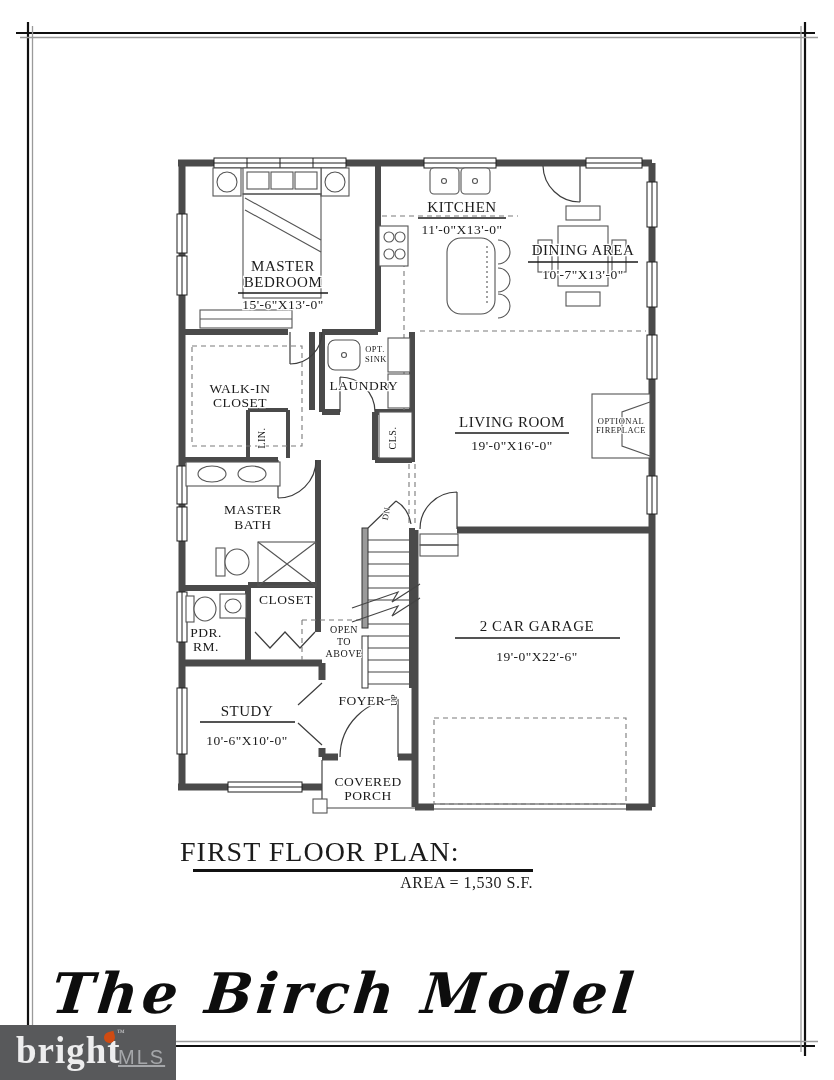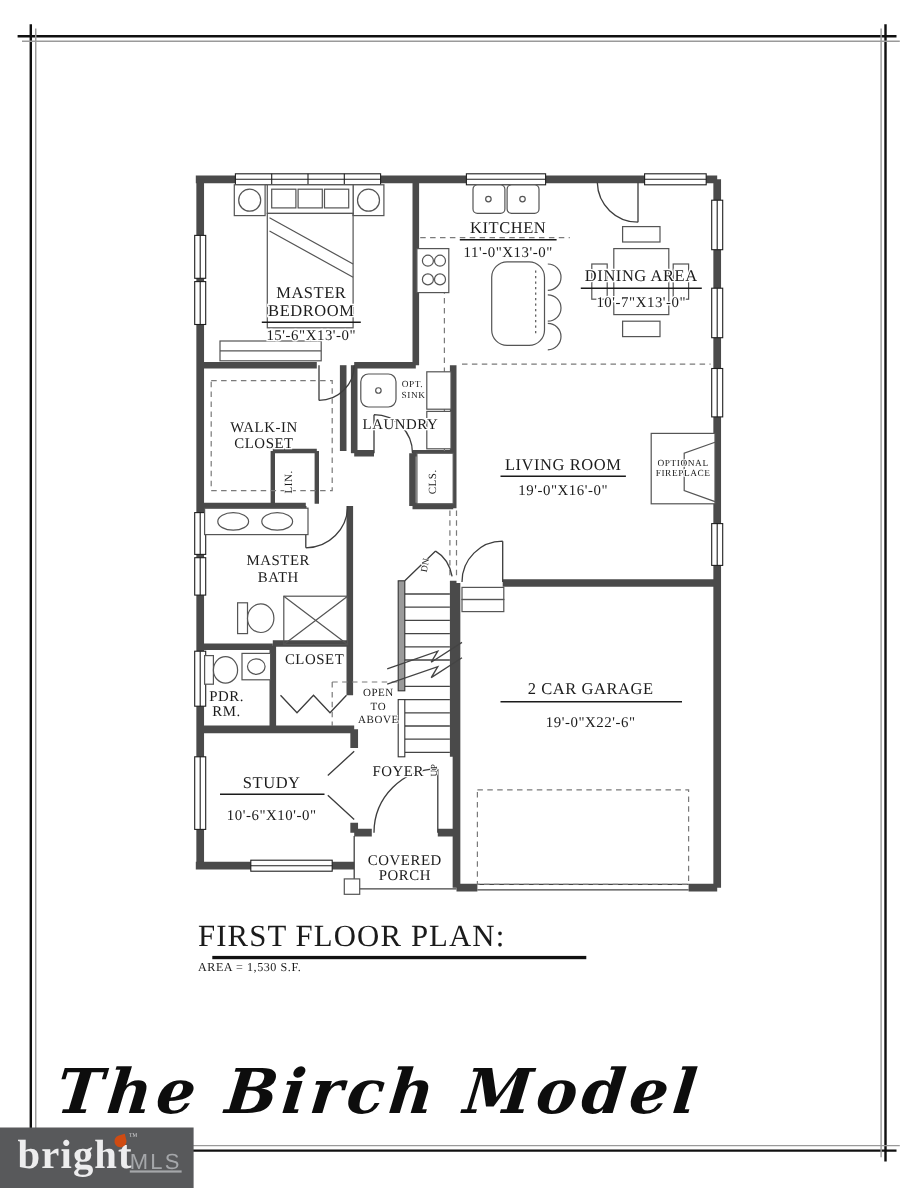--- a/index.html
+++ b/index.html
@@ -23,21 +23,21 @@
   .door{stroke:#3d3d3d;stroke-width:1.2;fill:none;}
   .win{fill:#ffffff;stroke:#1f1f1f;stroke-width:1;}
   .winl{stroke:#1f1f1f;stroke-width:1;fill:none;}
   .ul{stroke:#1b1b1b;stroke-width:1.3;}
   .frameB{stroke:#101010;stroke-width:2.2;}
   .frameG{stroke:#9a9a9a;stroke-width:1.3;}
 
   #titleblock{position:absolute;left:180px;top:836px;width:360px;}
   #fp-title{font-size:28px;letter-spacing:1px;white-space:nowrap;}
   #fp-rule{position:absolute;left:13px;top:33px;width:340px;height:3px;background:#111;}
-  #fp-area{position:absolute;left:0;top:38px;width:353px;font-size:11px;letter-spacing:.5px;}
+  #fp-area{position:absolute;left:0;top:38px;width:353px;text-align:right;font-size:16px;letter-spacing:.5px;}
 
   #model-name{position:absolute;left:52px;top:960px;width:700px;font-family:"DejaVu Serif",serif;
               font-style:italic;font-weight:bold;font-size:56px;letter-spacing:4px;transform:skewX(-6deg);
               white-space:nowrap;color:#0d0d0d;}
 
   #brightmls{position:absolute;left:0;top:1025px;width:176px;height:55px;background:#58595b;z-index:5;}
   #brightmls .brand{position:absolute;left:16px;top:4px;font-family:"Liberation Serif",serif;font-weight:bold;
                     font-size:37px;color:#ededee;letter-spacing:1px;}
   #brightmls .flame{position:absolute;left:104px;top:7px;width:11px;height:11px;background:#cf4b12;
                     border-radius:60% 0 60% 60%;transform:rotate(-15deg);}

